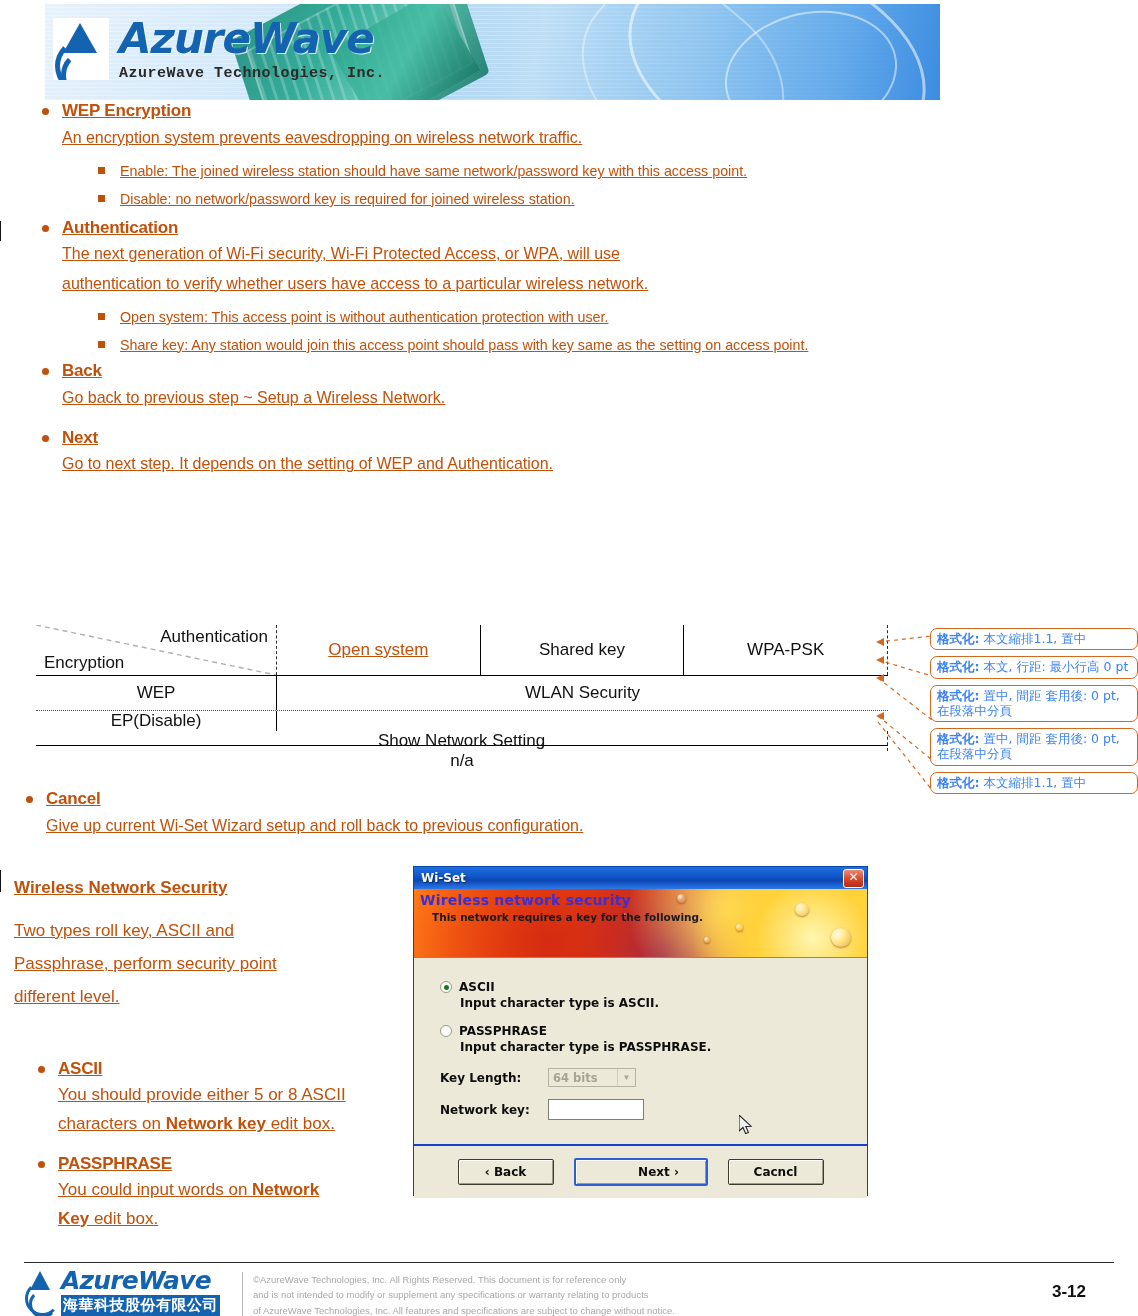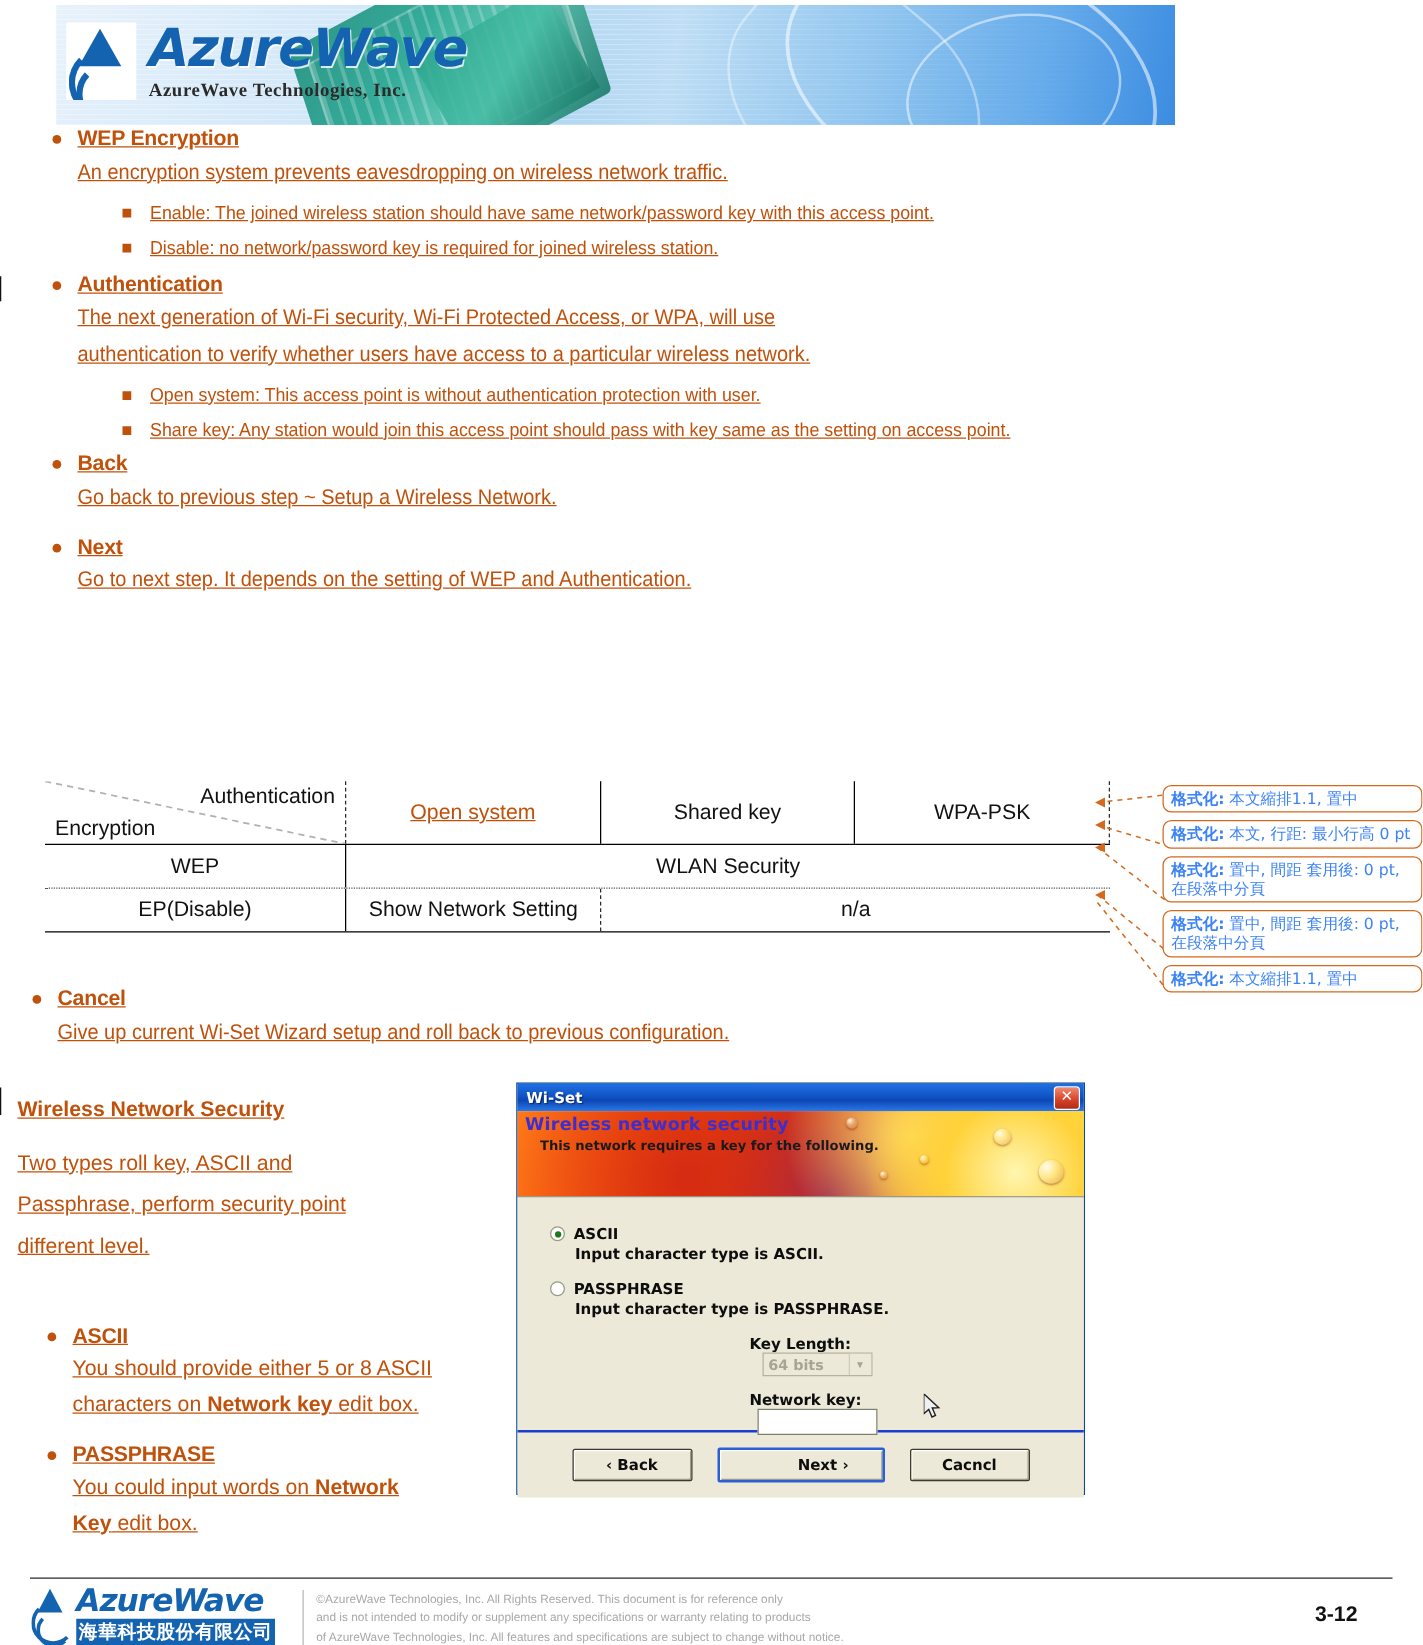--- a/index.html
+++ b/index.html
@@ -126,21 +126,21 @@
   .hdr-brand-main {
     font-family: "DejaVu Sans", sans-serif;
     font-size: 42px;
     font-weight: bold;
     font-style: italic;
     color: #1463b0;
     letter-spacing: -1px;
     text-shadow: 1px 1px 0 rgba(255,255,255,0.8);
   }
   .hdr-brand-sub {
-    font-family: Liberation Serif, serif;
+    font-family: Liberation Mono, monospace;
     font-size: 15px;
     font-weight: bold;
     color: #2a2a2a;
     margin-top: 6px;
     letter-spacing: 0.5px;
   }
 
   
   .doc {
     position: absolute;
@@ -257,21 +257,21 @@
   .cmp-head .hcell:last-child { border-right: 1.5px dashed #2b2b2b; }
   .cmp-head .hcell .link-o {
     color: #c0510b;
     text-decoration: underline;
   }
   .cmp-row {
     display: flex;
     height: 34px;
     border-bottom: 1.5px dotted #555;
   }
-  .cmp-row:last-child { border-bottom: 1.5px solid #000; }
+  .cmp-row:last-child { border-bottom: 1.5px solid #000; flex-direction: column; }
   .cmp-row .rc {
     width: 240px;
     display: flex; align-items: center; justify-content: center;
     font-size: 17px; color: #111;
     border-right: 1.5px solid #000;
   }
   .cmp-row .dc {
     flex: 1;
     display: flex; align-items: center; justify-content: center;
     font-size: 17px; color: #111;
@@ -452,21 +452,20 @@
     font-family: "DejaVu Sans", sans-serif;
     font-size: 12px;
     font-weight: bold;
     color: #0d0d0d;
     margin: 2px 0 14px 20px;
   }
   .field-row {
     display: flex;
     align-items: center;
     margin-top: 12px;
-    flex-direction: column;
   }
   .field-label {
     width: 108px;
     font-family: "DejaVu Sans", sans-serif;
     font-size: 12px;
     font-weight: bold;
     color: #0d0d0d;
   }
   .combo {
     width: 88px; height: 19px;

